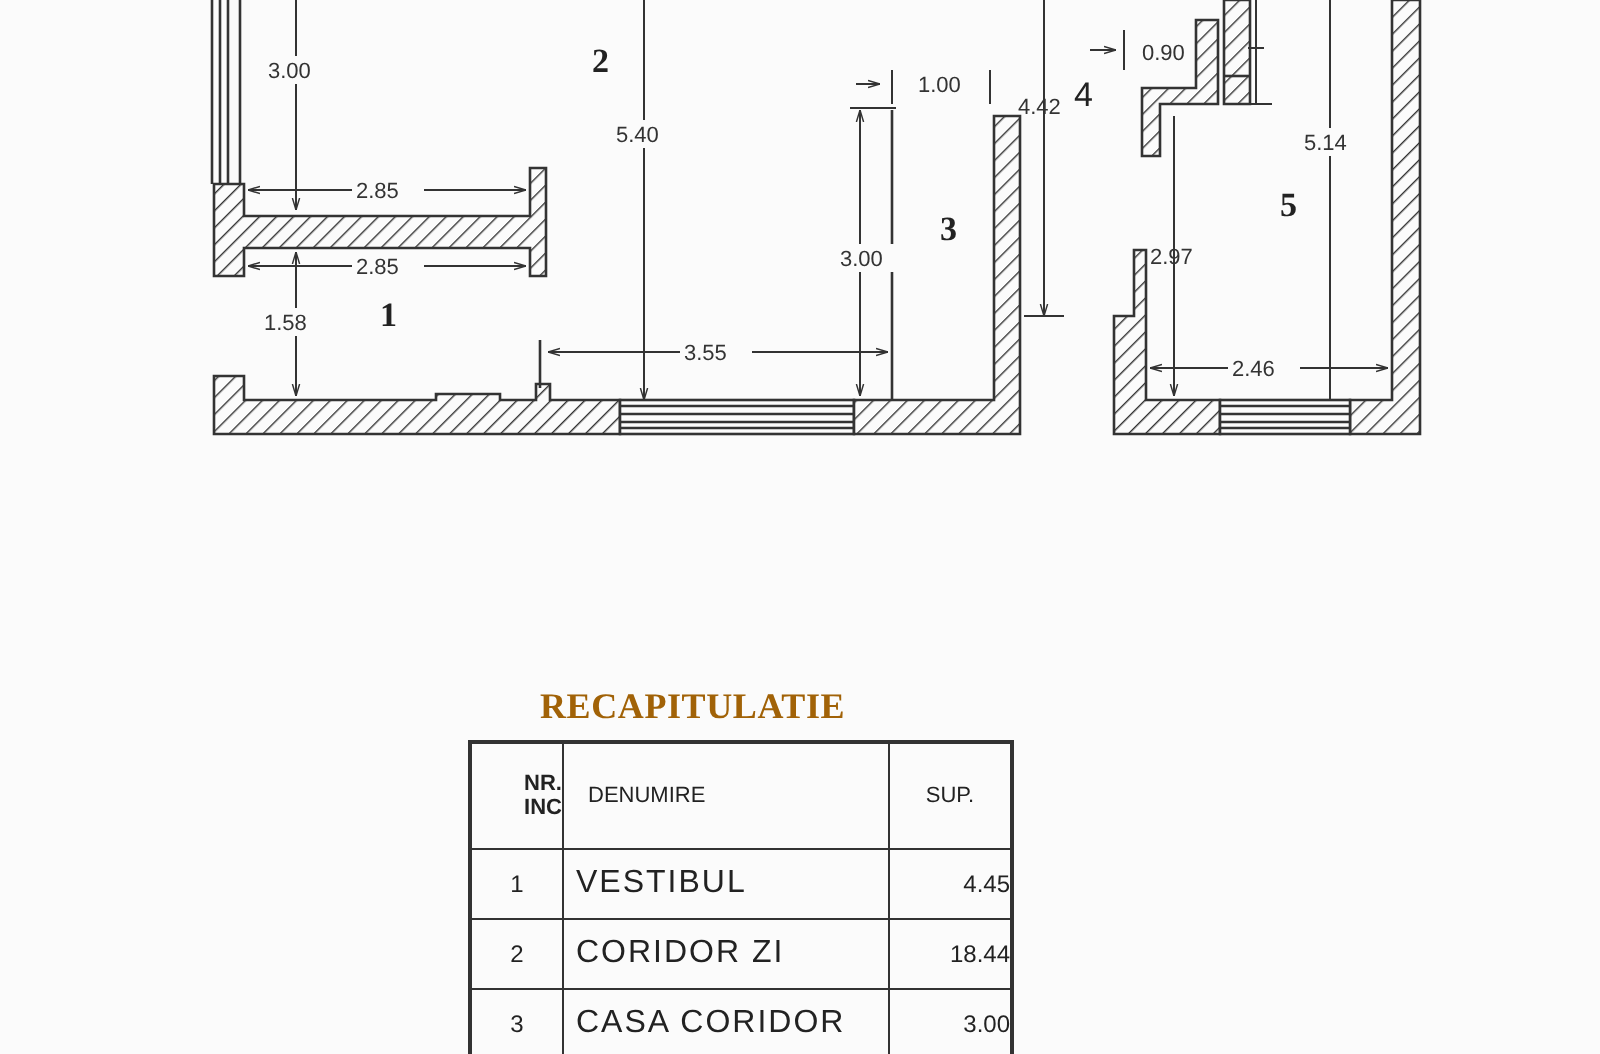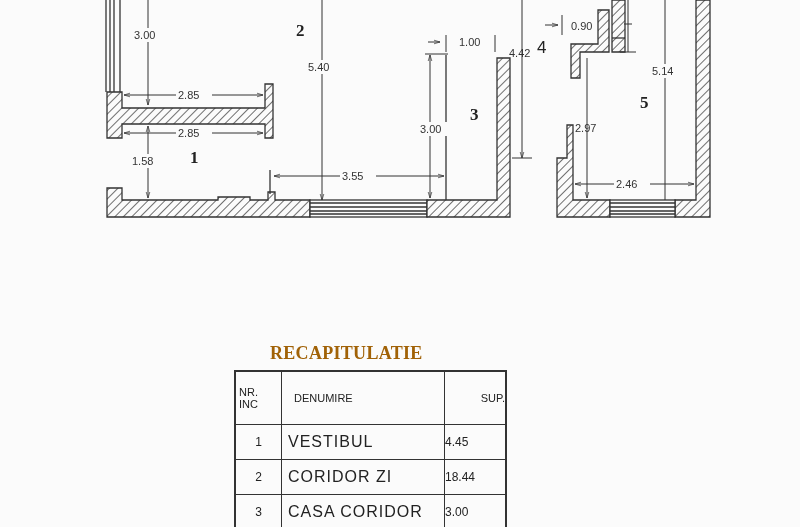--- a/index.html
+++ b/index.html
@@ -19,27 +19,27 @@
     table#recap {
       position: absolute; left: 234px; top: 370px;
       border-collapse: collapse; border: 2px solid #333;
       font-family: "Liberation Sans", sans-serif; color: #222;
     }
     #recap td, #recap th {
       border: 1.5px solid #333; padding: 0;
       font-weight: normal;
     }
     #recap th { height: 32px; font-size: 11px; }
-    #recap th.c-nr { width: 42px; line-height: 12px; text-align: left; padding-left: 3px; }
+    #recap th.c-nr { width: 42px; line-height: 12px; text-align: right; padding-left: 3px; font-weight: bold; }
     #recap th.c-den { width: 150px; text-align: left; padding-left: 12px; vertical-align: top; padding-top: 20px; }
-    #recap th.c-sup { width: 60px; text-align: right; }
+    #recap th.c-sup { width: 60px; text-align: center; }
     #recap td { height: 34px; }
     #recap td.c-nr { text-align: center; font-size: 12px; }
     #recap td.c-den { font-size: 16px; padding-left: 6px; letter-spacing: 1px; margin-left: 38px; }
-    #recap td.c-sup { text-align: left; font-size: 12px; }
+    #recap td.c-sup { text-align: right; font-size: 12px; }
   </style>
 </head>
 <body>
 
 <svg id="plan" viewBox="0 0 800 330" xmlns="http://www.w3.org/2000/svg">
   <defs>
     <pattern id="hatch" patternUnits="userSpaceOnUse" width="6" height="6" patternTransform="rotate(45)">
       <rect width="6" height="6" fill="#fbfbfb"></rect>
       <line x1="0" y1="0" x2="0" y2="6" stroke="#333" stroke-width="1.4"></line>
     </pattern>

